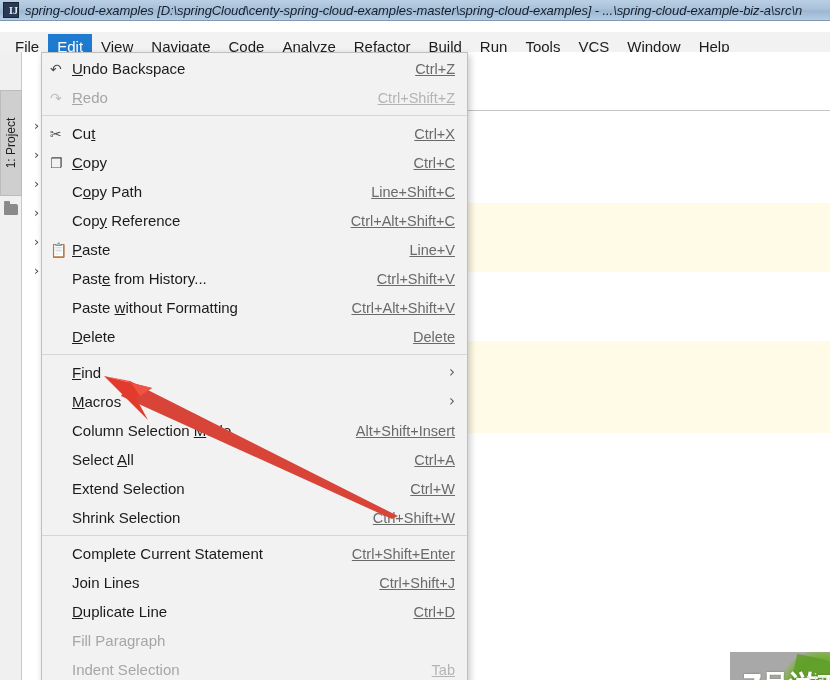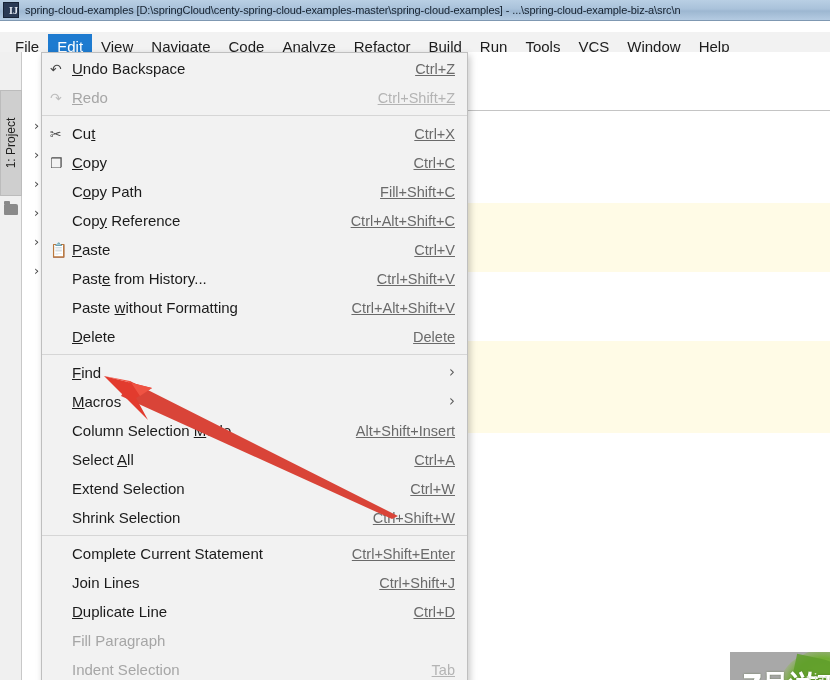--- a/index.html
+++ b/index.html
@@ -45,24 +45,25 @@
     font-size: 10px;
     font-weight: bold;
     line-height: 16px;
     text-align: right;
     flex: 0 0 auto;
     font-family: "Liberation Serif", serif;
     border: 1px solid #172336;
     box-sizing: border-box;
   }
   .tb-title {
-    font-size: 11px;
+    font-size: 13px;
     color: #14202e;
     white-space: nowrap;
     letter-spacing: -0.1px;
+    font-style: italic;
   }
 
   
   .menubar {
     position: absolute;
     left: 0; top: 32px;
     width: 830px; height: 31px;
     background: #f2f2f2;
     display: flex;
     align-items: center;
@@ -518,31 +519,31 @@
         <span class="mi-accel">Ctrl+X</span>
       </div>
       <div class="mi">
         <span class="mi-ic">❐</span>
         <span class="mi-label"><u>C</u>opy</span>
         <span class="mi-accel">Ctrl+C</span>
       </div>
       <div class="mi">
         <span class="mi-ic"></span>
         <span class="mi-label">C<u>o</u>py Path</span>
-        <span class="mi-accel">Fill+Shift+C</span>
+        <span class="mi-accel">Line+Shift+C</span>
       </div>
       <div class="mi">
         <span class="mi-ic"></span>
         <span class="mi-label">Cop<u>y</u> Reference</span>
         <span class="mi-accel">Ctrl+Alt+Shift+C</span>
       </div>
       <div class="mi">
         <span class="mi-ic">📋</span>
         <span class="mi-label"><u>P</u>aste</span>
-        <span class="mi-accel">Ctrl+V</span>
+        <span class="mi-accel">Line+V</span>
       </div>
       <div class="mi">
         <span class="mi-ic"></span>
         <span class="mi-label">Past<u>e</u> from History...</span>
         <span class="mi-accel">Ctrl+Shift+V</span>
       </div>
       <div class="mi">
         <span class="mi-ic"></span>
         <span class="mi-label">Paste <u>w</u>ithout Formatting</span>
         <span class="mi-accel">Ctrl+Alt+Shift+V</span>

